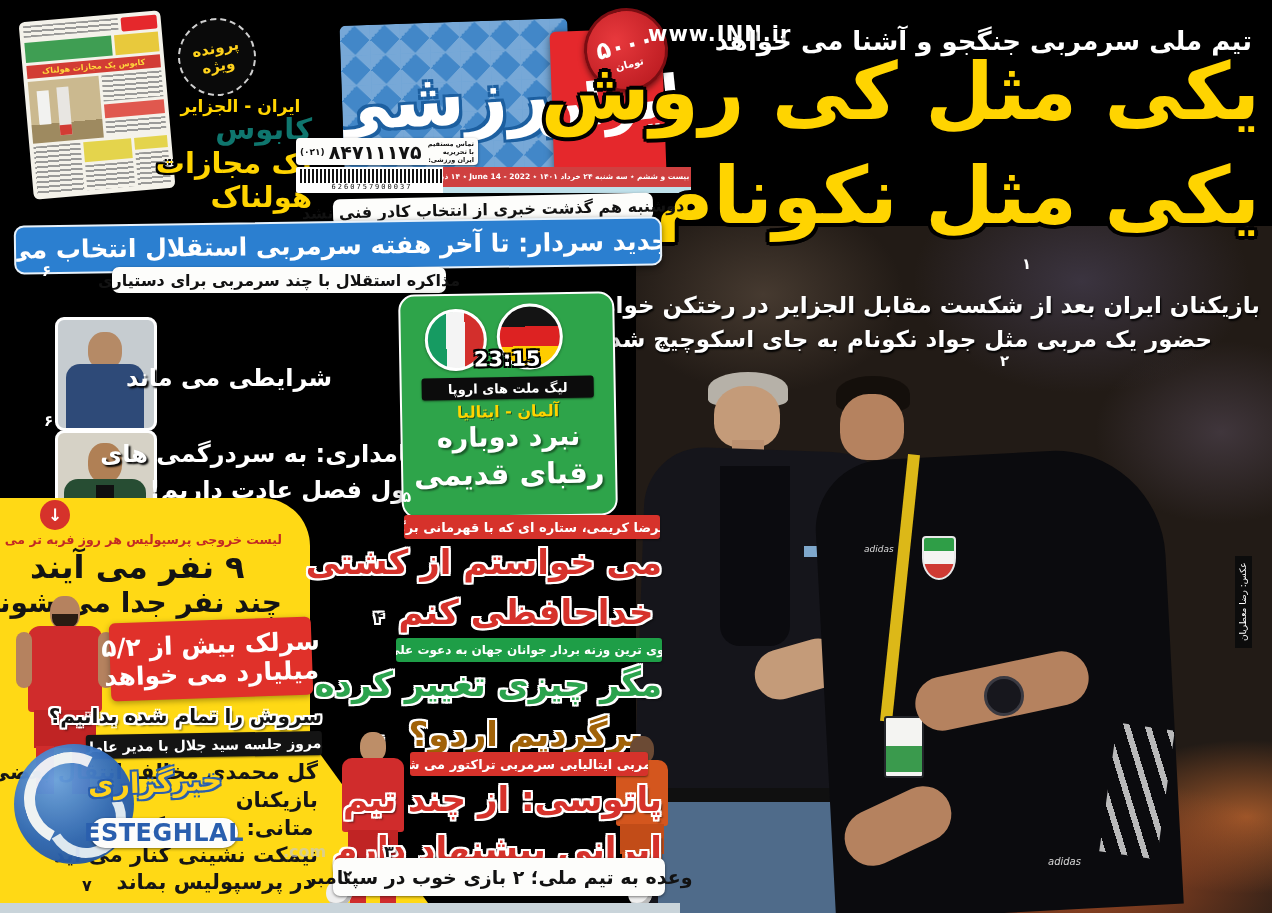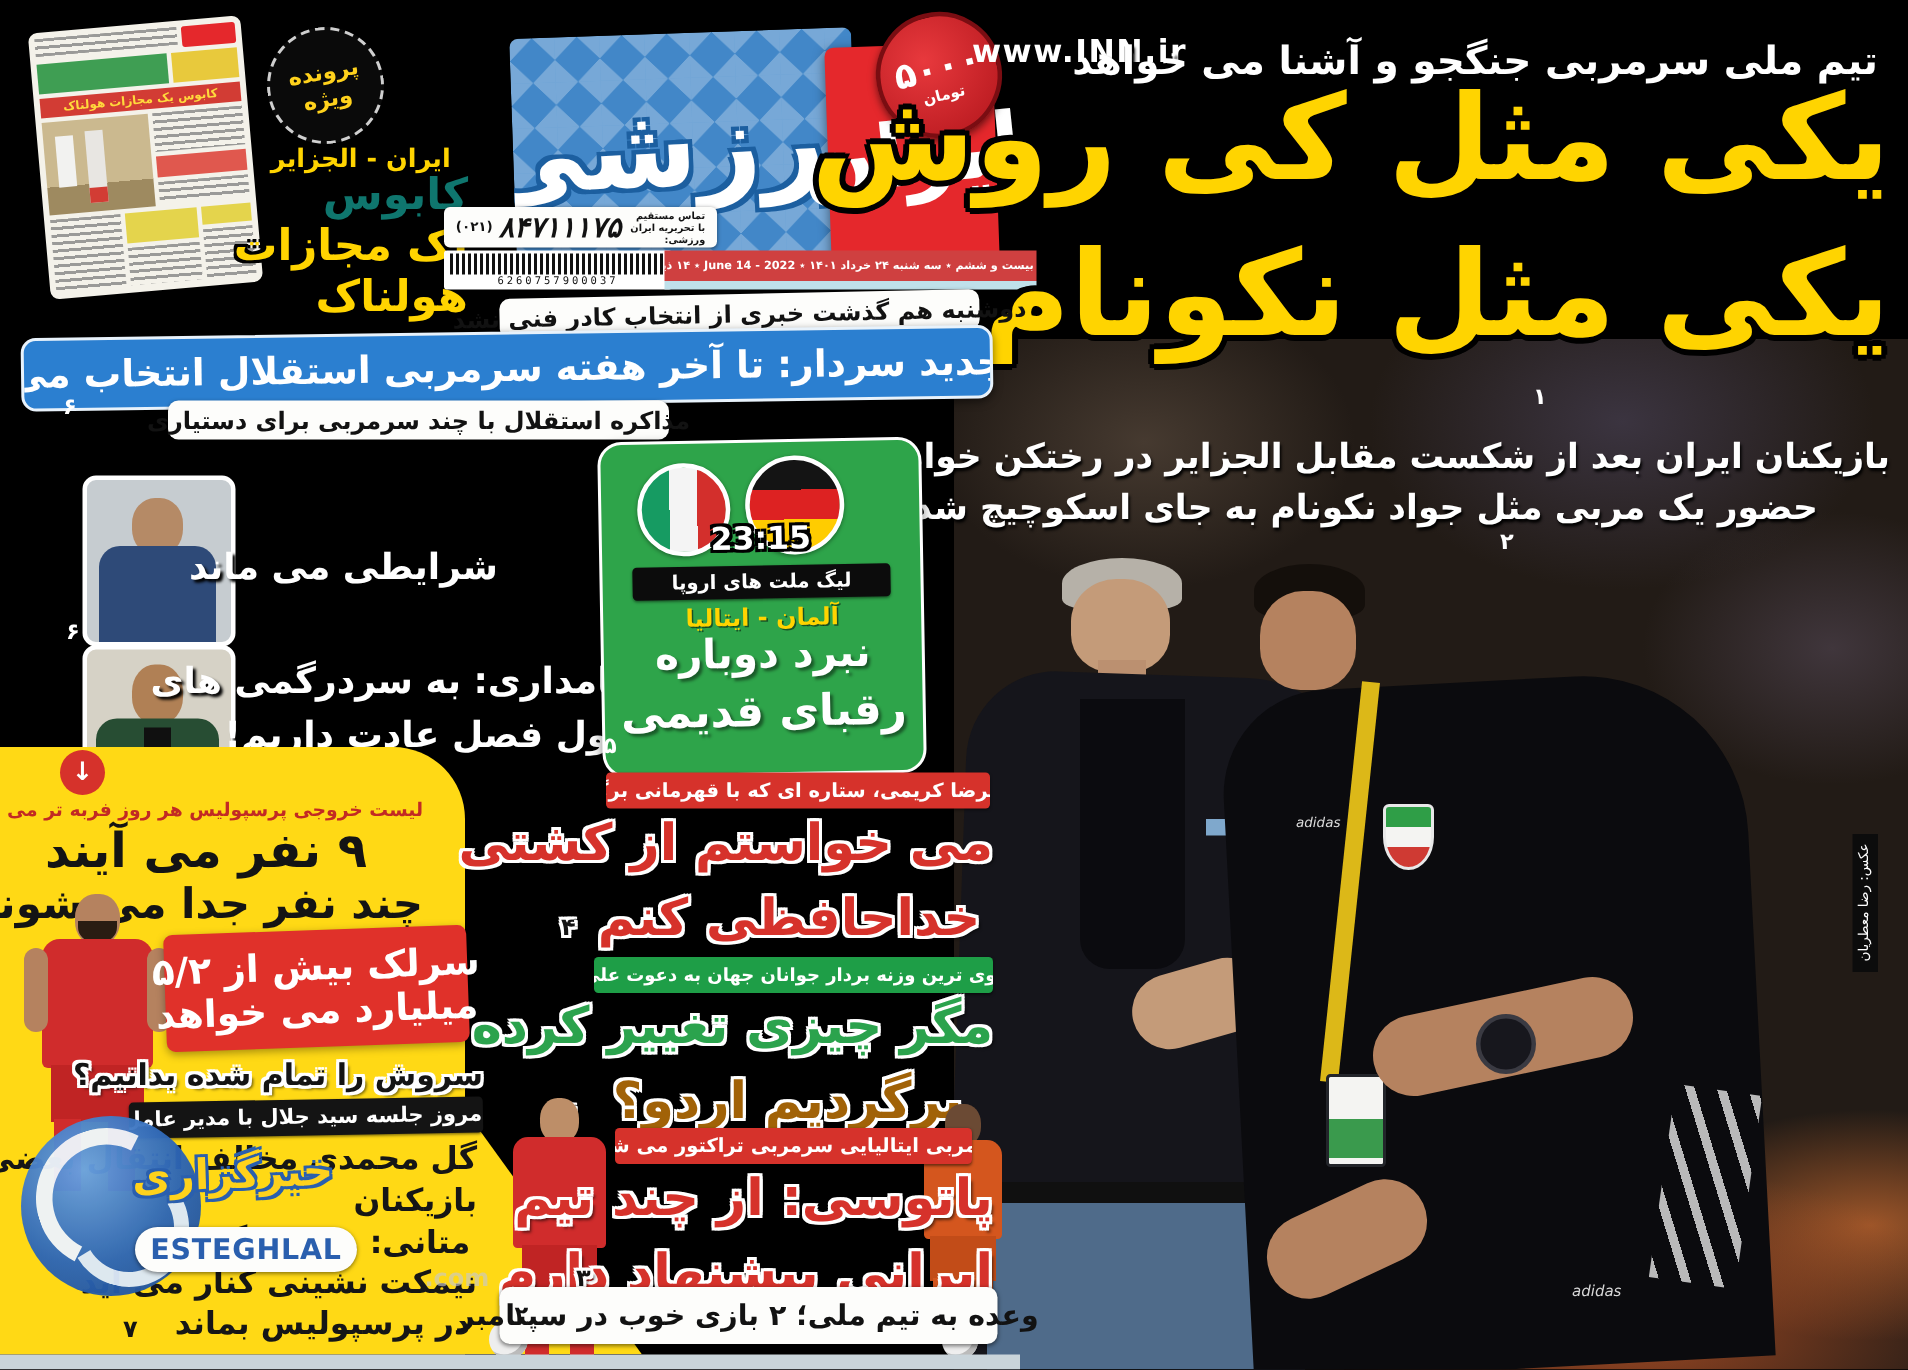--- a/index.html
+++ b/index.html
@@ -126,21 +126,21 @@
     <span style="color:#fff;font-size:58px;font-weight:bold;transform:rotate(-4deg);">ایران</span>
   </div>
   <div class="abs" style="left:584px;top:8px;width:78px;height:78px;border-radius:50%;background:radial-gradient(circle at 40% 35%,#e8393d,#b3161c);border:3px solid #7a0d12;display:flex;flex-direction:column;align-items:center;justify-content:center;transform:rotate(-14deg);box-shadow:0 2px 6px rgba(0,0,0,.6);">
     <span style="color:#fff;font-size:24px;font-weight:bold;">۵۰۰۰</span>
     <span style="color:#fff;font-size:10px;font-weight:bold;">تومان</span>
   </div>
   <div class="abs nw b" style="left:648px;top:22px;color:#fff;font-size:21px;letter-spacing:1px;">www.INN.ir</div>
 
   <div class="abs chip" style="left:296px;top:138px;width:174px;height:27px;border-radius:4px;gap:4px;padding:0 4px;">
     <span style="font-size:9px;">(۰۲۱)</span>
-    <span style="font-size:19px;font-style:italic;">۸۴۷۱۱۱۷۵</span>
+    <span style="font-size:19px;">۸۴۷۱۱۱۷۵</span>
     <span class="rtl" style="font-size:6.5px;width:52px;line-height:8px;">تماس مستقیم با تحریریه ایران ورزشی:</span>
   </div>
 
   <div class="abs" style="left:296px;top:167px;width:152px;height:26px;background:#fff;border-radius:2px;padding:2px 4px 0;box-sizing:border-box;">
     <div class="bars" style="height:14px;"></div>
     <div class="c" style="font-family:'DejaVu Sans Mono',monospace;font-size:7px;letter-spacing:2px;color:#111;">6260757900037</div>
   </div>
 
   <div class="abs" style="left:443px;top:167px;width:248px;height:26px;background:linear-gradient(180deg,#cf4040 0 78%,#bfe0ea 78% 100%);display:flex;align-items:flex-start;justify-content:center;overflow:hidden;">
     <span class="rtl nw b" style="color:#fff;font-size:7.5px;line-height:19px;">روزنامه صبح ایران ٭ سال بیست و ششم ٭ سه شنبه ۲۴ خرداد ۱۴۰۱ ٭ June 14 - 2022 ٭ ۱۴ ذیقعده ۱۴۴۳ ٭ شماره ۷۰۵۶</span>
@@ -226,21 +226,21 @@
   <div class="abs rtl nw b" style="left:112px;top:760px;width:206px;text-align:center;color:#161616;font-size:21px;">گل محمدی مخالف انتقال بعضی</div>
   <div class="abs rtl nw b" style="left:112px;top:788px;width:206px;text-align:right;color:#161616;font-size:21px;">بازیکنان</div>
   <div class="abs rtl nw b" style="left:112px;top:816px;width:206px;text-align:center;color:#161616;font-size:21px;">متانی: رامین اگر با</div>
   <div class="abs rtl nw b" style="left:112px;top:843px;width:206px;text-align:center;color:#161616;font-size:21px;">نیمکت نشینی کنار می اید</div>
   <div class="abs rtl nw b" style="left:112px;top:870px;width:206px;text-align:center;color:#161616;font-size:21px;">در پرسپولیس بماند</div>
   <div class="abs" style="left:82px;top:876px;color:#141414;font-weight:bold;font-size:16px;">۷</div>
 
   <div class="abs wm-ball" style="left:14px;top:744px;width:120px;height:120px;z-index:30;"></div>
   <div class="abs rtl nw b" style="left:88px;top:766px;z-index:31;color:#ffd21c;font-size:28px;transform:rotate(-2deg);text-shadow:2px 2px 0 #2a5fae,-2px 2px 0 #2a5fae,2px -2px 0 #2a5fae,-2px -2px 0 #2a5fae;">خبرگزاری</div>
   <div class="abs chip" style="left:90px;top:818px;width:148px;height:30px;border-radius:16px;z-index:31;">
-    <span style="color:#2a5fae;font-size:19px;font-weight:bold;letter-spacing:.5px;">ESTEGHLAL</span>
+    <span style="color:#2a5fae;font-size:24px;font-weight:bold;letter-spacing:.5px;">ESTEGHLAL</span>
   </div>
   <div class="abs" style="left:283px;top:842px;z-index:31;color:#c9c9c9;font-size:16px;opacity:.65;font-weight:bold;">.com</div>
 
   <div class="abs kchip rtl nw" style="left:404px;top:515px;width:256px;height:24px;background:#d6322b;font-size:13px;">
     <span>با علیرضا کریمی، ستاره ای که با قهرمانی برگشت</span>
   </div>
   <div class="abs rtl nw b out-w" style="left:390px;top:542px;width:272px;text-align:center;color:#d6322b;font-size:34px;">می خواستم از کشتی</div>
   <div class="abs rtl nw b out-w" style="left:390px;top:592px;width:272px;text-align:center;color:#d6322b;font-size:34px;">خداحافظی کنم</div>
   <div class="abs b out-w" style="left:374px;top:608px;color:#141414;font-size:16px;">۴</div>
 

